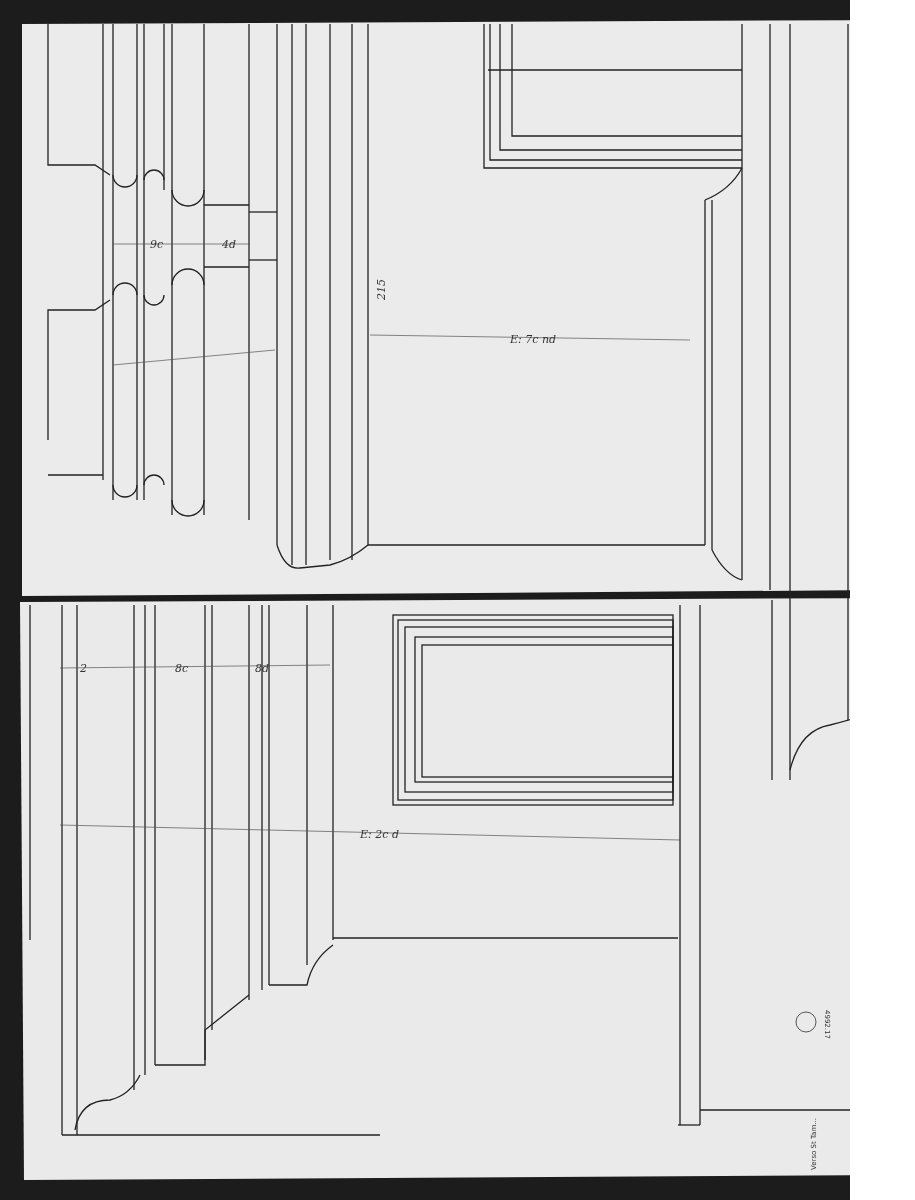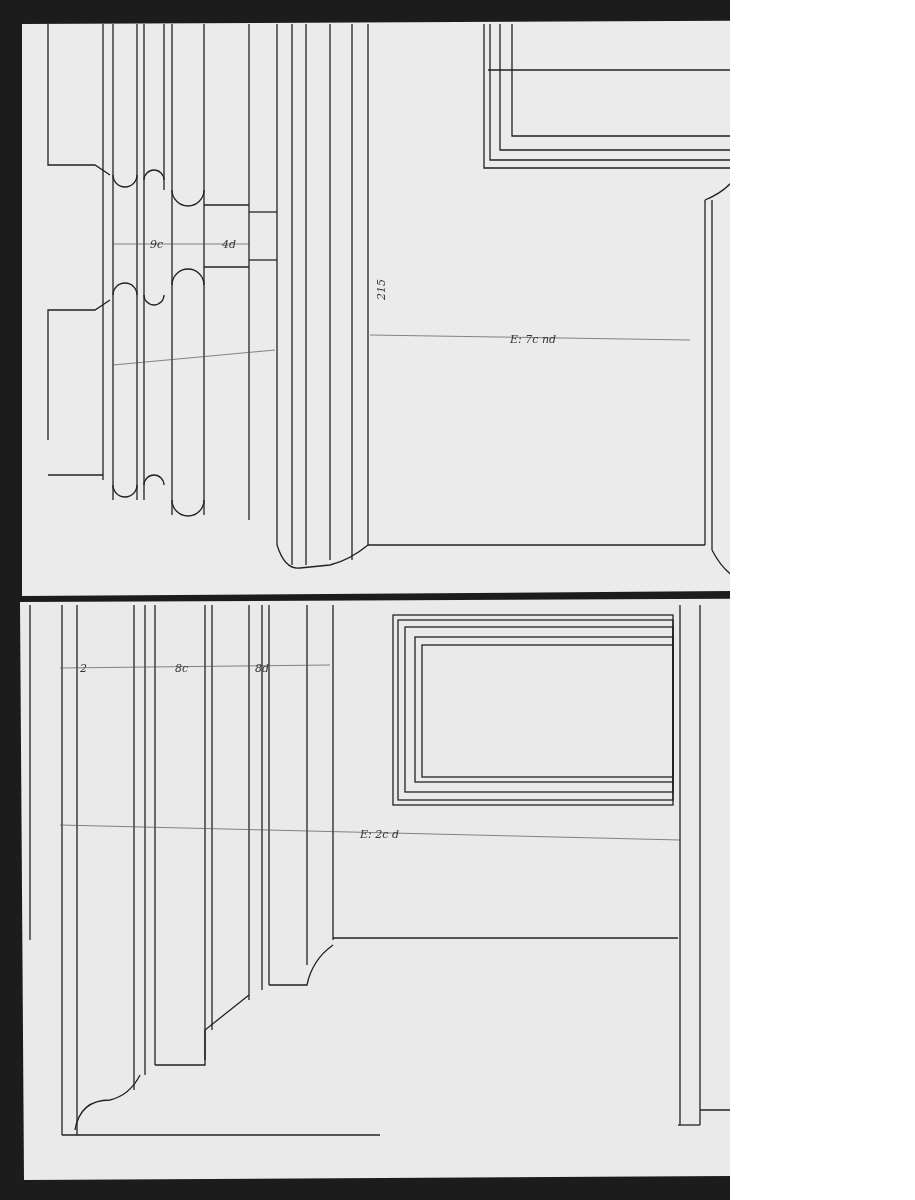--- a/index.html
+++ b/index.html
@@ -1,16 +1,16 @@
 <!DOCTYPE html>
 <html><head>
 <meta charset="utf-8">
 <style>
   html,body{margin:0;padding:0;background:#fff;}
-  #frame{position:relative;width:730px;height:1200px;background:#0f766e;overflow:hidden;}
+  #frame{position:relative;width:850px;height:1200px;background:#0f766e;overflow:hidden;}
   svg{position:absolute;left:0;top:0;}
   .ln{stroke:#222;stroke-width:1.3;fill:none;}
   .thin{stroke:#555;stroke-width:0.7;fill:none;}
   .note{font-family:"DejaVu Serif",serif;font-style:italic;font-size:11px;fill:#333;}
   .stamp{font-family:"DejaVu Sans",sans-serif;font-size:7px;fill:#333;}
 </style>
 </head>
 <body>
 
 <div id="frame">

